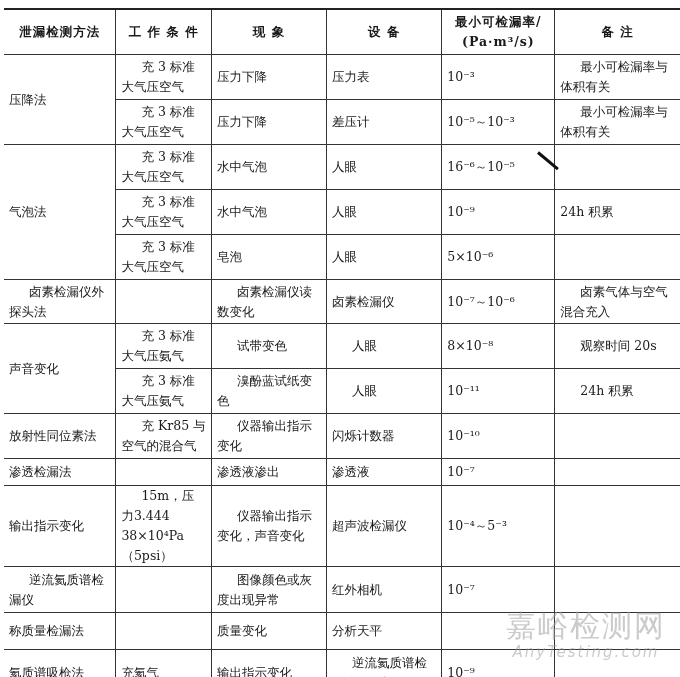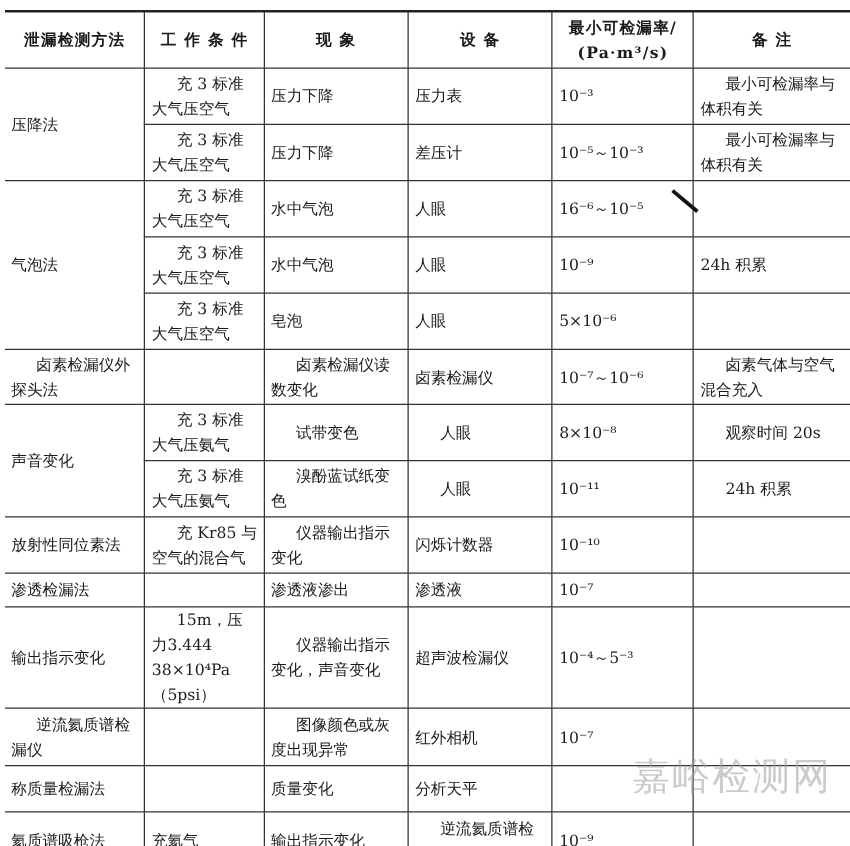--- a/index.html
+++ b/index.html
@@ -21,21 +21,21 @@
   .c1 { width: 102px; } .c2 { width: 87px; } .c3 { width: 105px; }
   .c4 { width: 105px; } .c5 { width: 103px; } .c6 { width: 114px; }
   .indent { text-indent: 1.6em; }
   .center { text-align: center; }
   .head-row th { height: 44px; }
   .stroke {
     position: absolute; left: 538px; top: 151px; width: 26px; height: 3px;
     background: #111; transform: rotate(40deg); transform-origin: left center;
   }
   .watermark {
-    position: absolute; right: 14px; bottom: 38px; text-align: center;
+    position: absolute; right: 14px; bottom: 16px; text-align: center;
     color: rgba(160,160,160,0.55); pointer-events: none;
   }
   .wm-cn { font-family: "DejaVu Sans", sans-serif; font-size: 30px; letter-spacing: 2px; line-height: 34px; }
   .wm-en { font-family: "DejaVu Sans", sans-serif; font-style: italic; font-size: 15px; letter-spacing: 2px; }
 </style>
 </head>
 <body>
 
 <table class="leak">
   <colgroup>
@@ -176,13 +176,14 @@
     <td>10⁻⁹</td>
     <td></td>
   </tr>
 </tbody>
   </table>
 
 <div class="stroke"></div>
 
 <div class="watermark">
   <div class="wm-cn">嘉峪检测网</div>
+  <div class="wm-en">AnyTesting.com</div>
 </div>
 
 </body></html>

